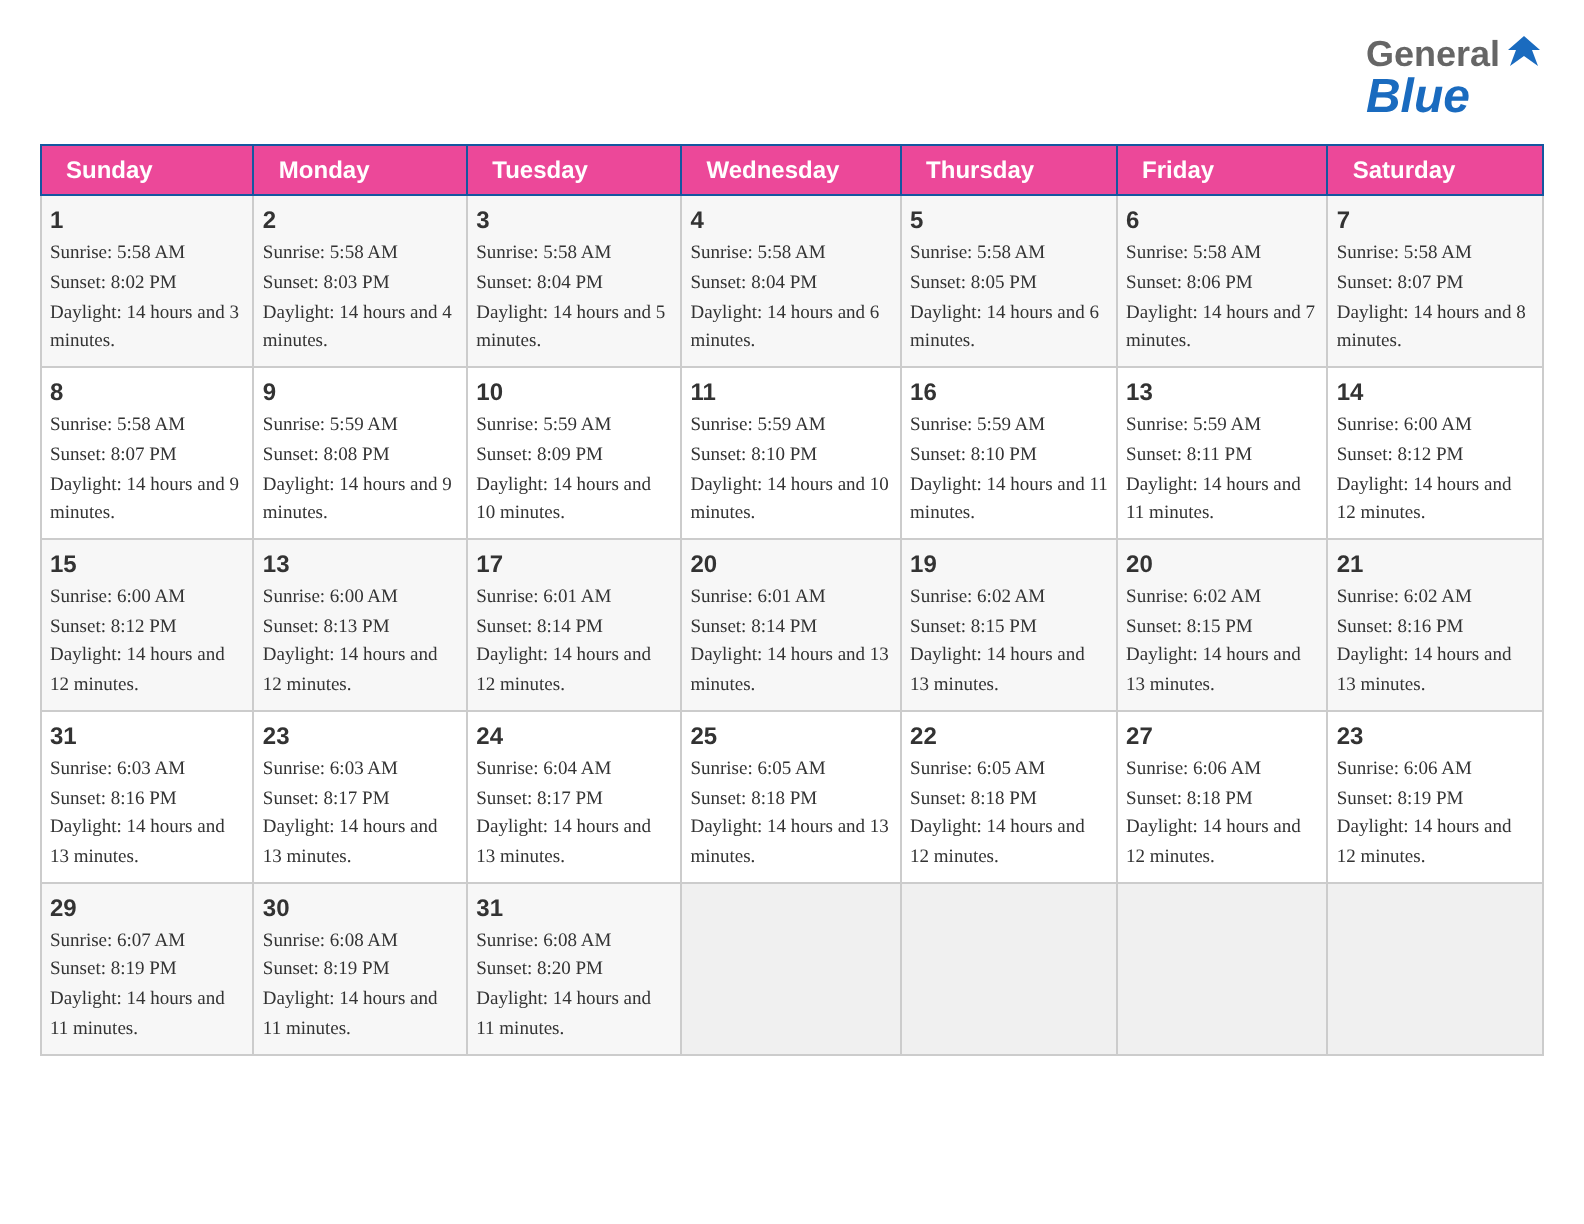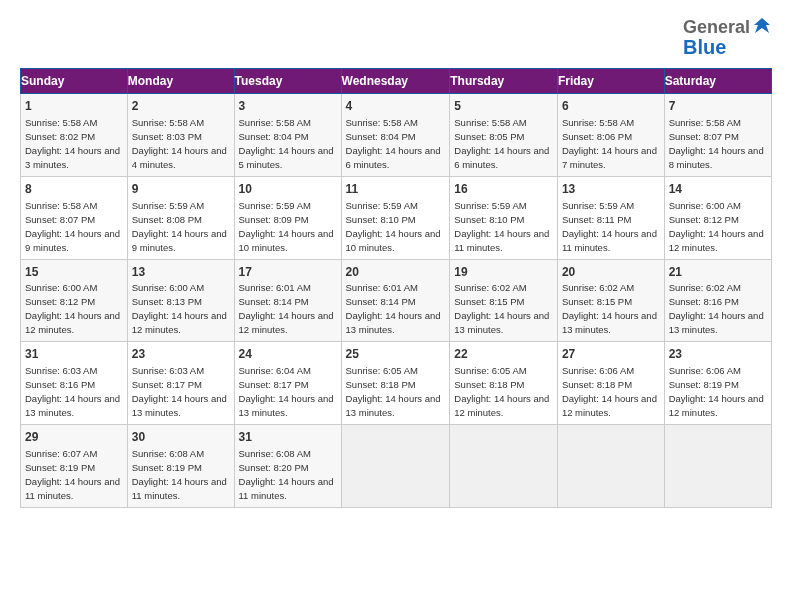--- a/index.html
+++ b/index.html
@@ -38,23 +38,23 @@
       font-size: 14px;
       color: #555;
       margin-top: 2px;
     }
     .calendar {
       width: 100%;
       border-collapse: collapse;
       font-size: 10px;
     }
     .calendar thead tr th {
-      background-color: #701a75;
+      background-color: #ec4899;
       color: #fff;
-      padding: 5px 0;
+      padding: 5px 12px;
       text-align: left;
       font-size: 12px;
       font-weight: bold;
       border: 1px solid #1557a0;
     }
     .calendar tbody tr td {
       vertical-align: top;
       padding: 4px 4px;
       border: 1px solid #ccc;
       width: 113px;
@@ -72,39 +72,40 @@
     .day-number {
       font-size: 12px;
       font-weight: bold;
       display: block;
       margin-bottom: 1px;
     }
     .day-info {
       font-size: 9.5px;
       color: #333;
       line-height: 1.45;
+      font-family: Liberation Serif, serif;
     }
     .empty-cell {
       background: #f0f0f0 !important;
     }
   </style>
 </head>
 <body>
 
 <div class="page">
   <div class="header">
     <div class="logo">
   <div style="display:flex; flex-direction:column; line-height:1.1;">
     <div style="display:flex; align-items:center;">
       <span style="font-size:18px; font-weight:bold; color:#666;">General</span>
       <svg width="20" height="20" viewBox="0 0 20 20" style="margin-left:2px; margin-bottom:4px;">
         <path d="M10 2 L18 9 L14 9 L17 17 L10 12 L3 17 L6 9 L2 9 Z" fill="#1a6bbf"></path>
       </svg>
     </div>
-    <span style="font-size:20px; font-weight:bold; color:#1a6bbf; margin-top:-4px;">Blue</span>
+    <span style="font-size:24px; font-weight:bold; color:#1a6bbf; margin-top:-4px;font-style:italic;">Blue</span>
   </div>
 </div>
     <div class="title-area">
       <div class="month-title"></div>
       <div class="location"></div>
     </div>
   </div>
 
   <table class="calendar">
     <thead>

